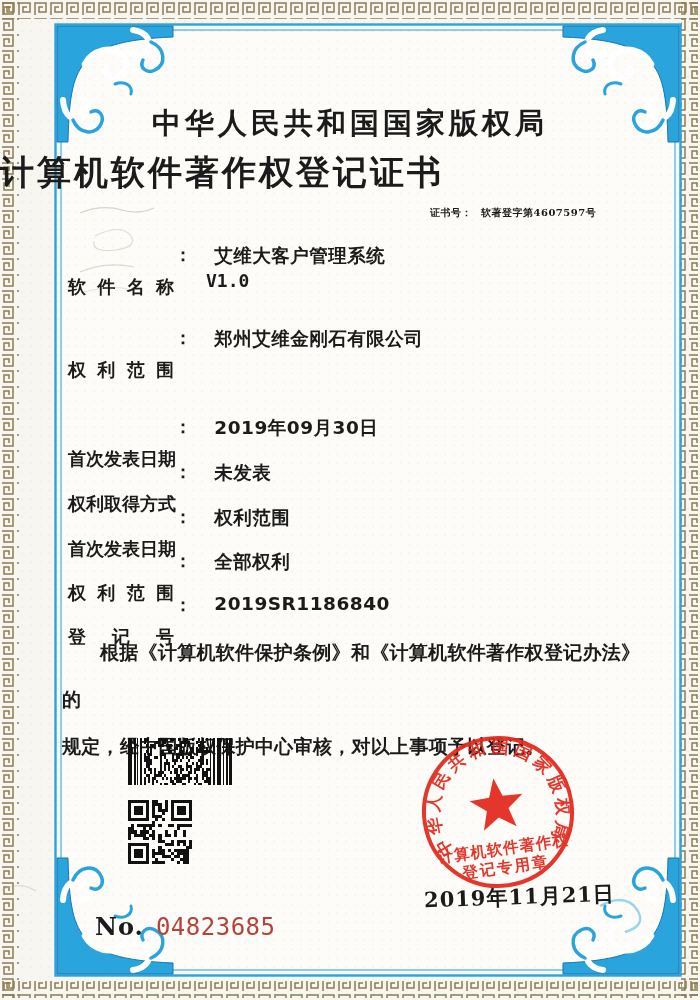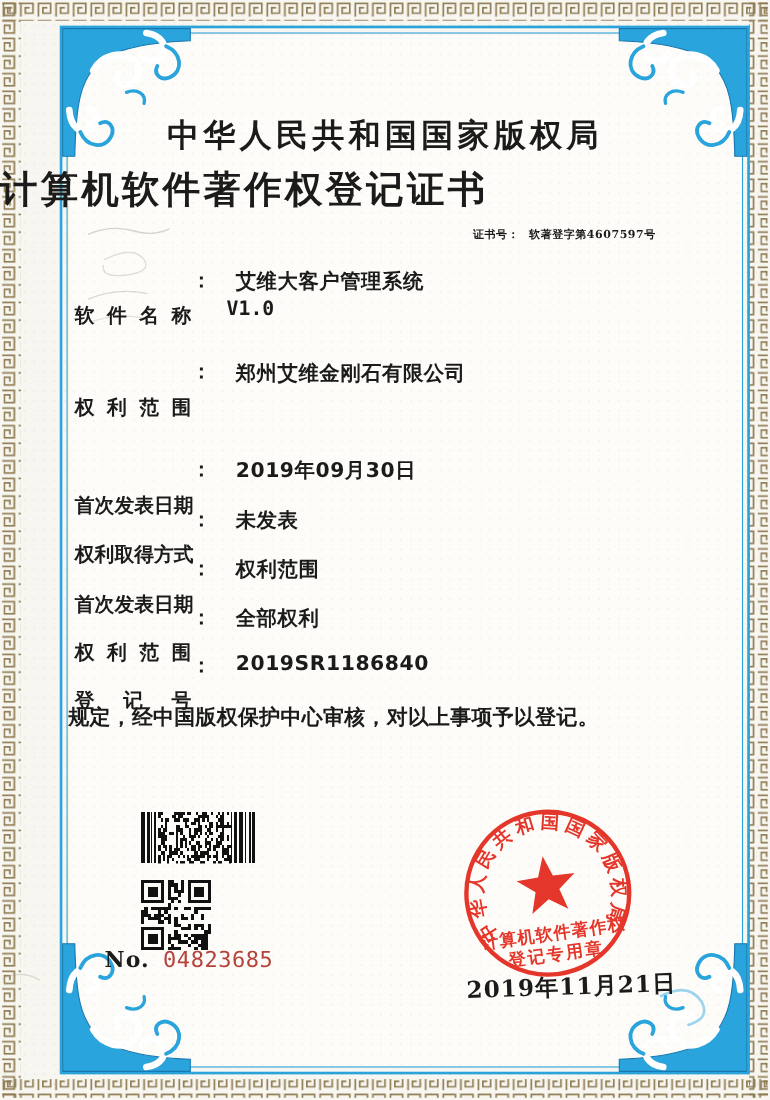--- a/index.html
+++ b/index.html
@@ -53,21 +53,21 @@
     font-size:18px;font-weight:700;
   }
 
   .statement{position:absolute;left:62px;top:629px;width:582px;
     font-size:19px;font-weight:700;line-height:47px;letter-spacing:0.3px;}
   .statement .l1{text-indent:38px;}
 
   .barcode-wrap{position:absolute;left:128px;top:738px;}
   .qr-wrap{position:absolute;left:128px;top:800px;}
 
-  .serial{position:absolute;left:95px;top:860px;font-size:20px;white-space:nowrap;}
+  .serial{position:absolute;left:95px;top:912px;font-size:24px;white-space:nowrap;}
   .serial .prefix{font-weight:700;letter-spacing:1px;}
   .serial .num{
     color:var(--serial-red,#b5423b);margin-left:12px;
     font-family:"DejaVu Sans Mono","Liberation Mono",monospace;
     letter-spacing:0.5px;
   }
 
   .seal-wrap{position:absolute;left:412px;top:728px;opacity:0.93;}
   .seal-text{fill:var(--seal-red,#e4281c);font-family:"DejaVu Serif","Liberation Serif",serif;font-weight:700;}
 
@@ -163,20 +163,21 @@
   <span class="flabel">权利范围</span><span class="fcolon">：</span>
   <span class="fvalue">全部权利</span>
 </div>
 
 <div class="frow" style="top:593px">
   <span class="flabel">登记号</span><span class="fcolon">：</span>
   <span class="fvalue">2019SR1186840</span>
 </div>
 
 <div class="statement">
+  <div class="l1">根据《计算机软件保护条例》和《计算机软件著作权登记办法》的</div>
   <div class="l2">规定，经中国版权保护中心审核，对以上事项予以登记。</div>
 </div>
 
 <div class="barcode-wrap">
   <svg id="barcode" width="104" height="47" viewBox="0 0 104 47" shape-rendering="crispEdges">
       <rect x="0" y="0" width="4" height="47" fill="#111"></rect>
       <rect x="6" y="0" width="2" height="47" fill="#111"></rect>
       <rect x="9" y="0" width="1" height="47" fill="#111"></rect>
       <rect x="12" y="0" width="2" height="47" fill="#111"></rect>
       <rect x="82" y="0" width="1" height="47" fill="#111"></rect>

